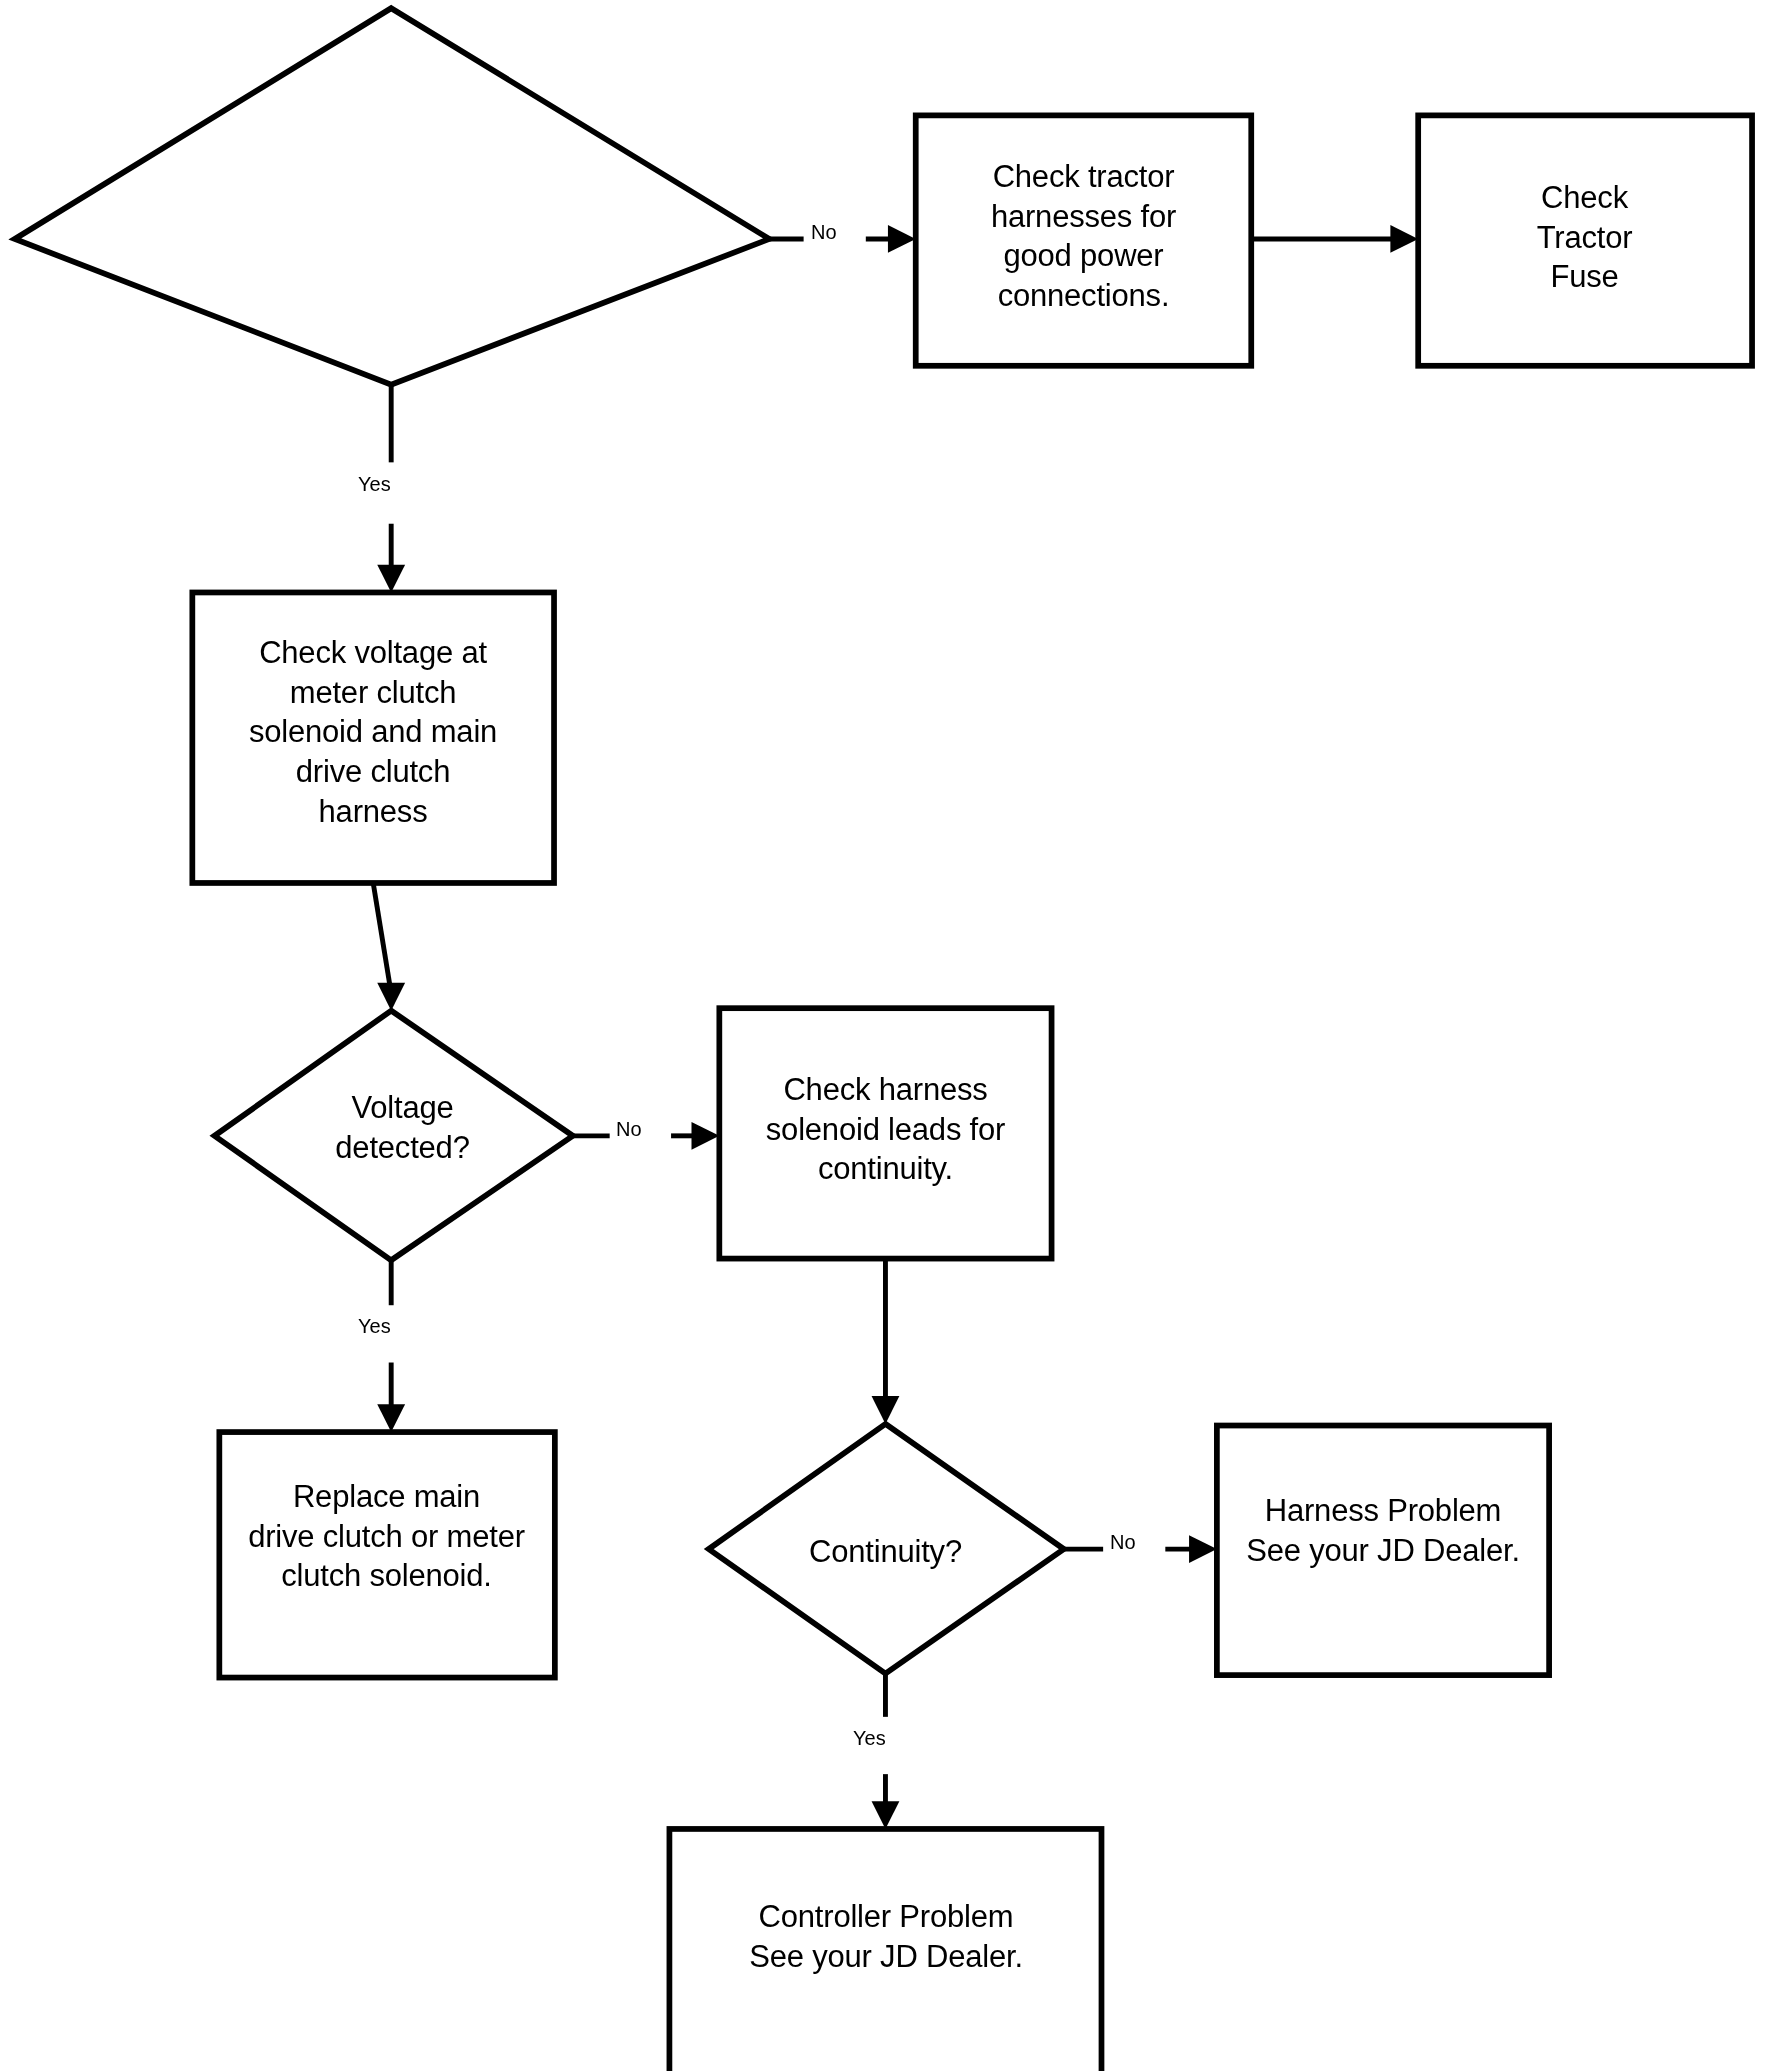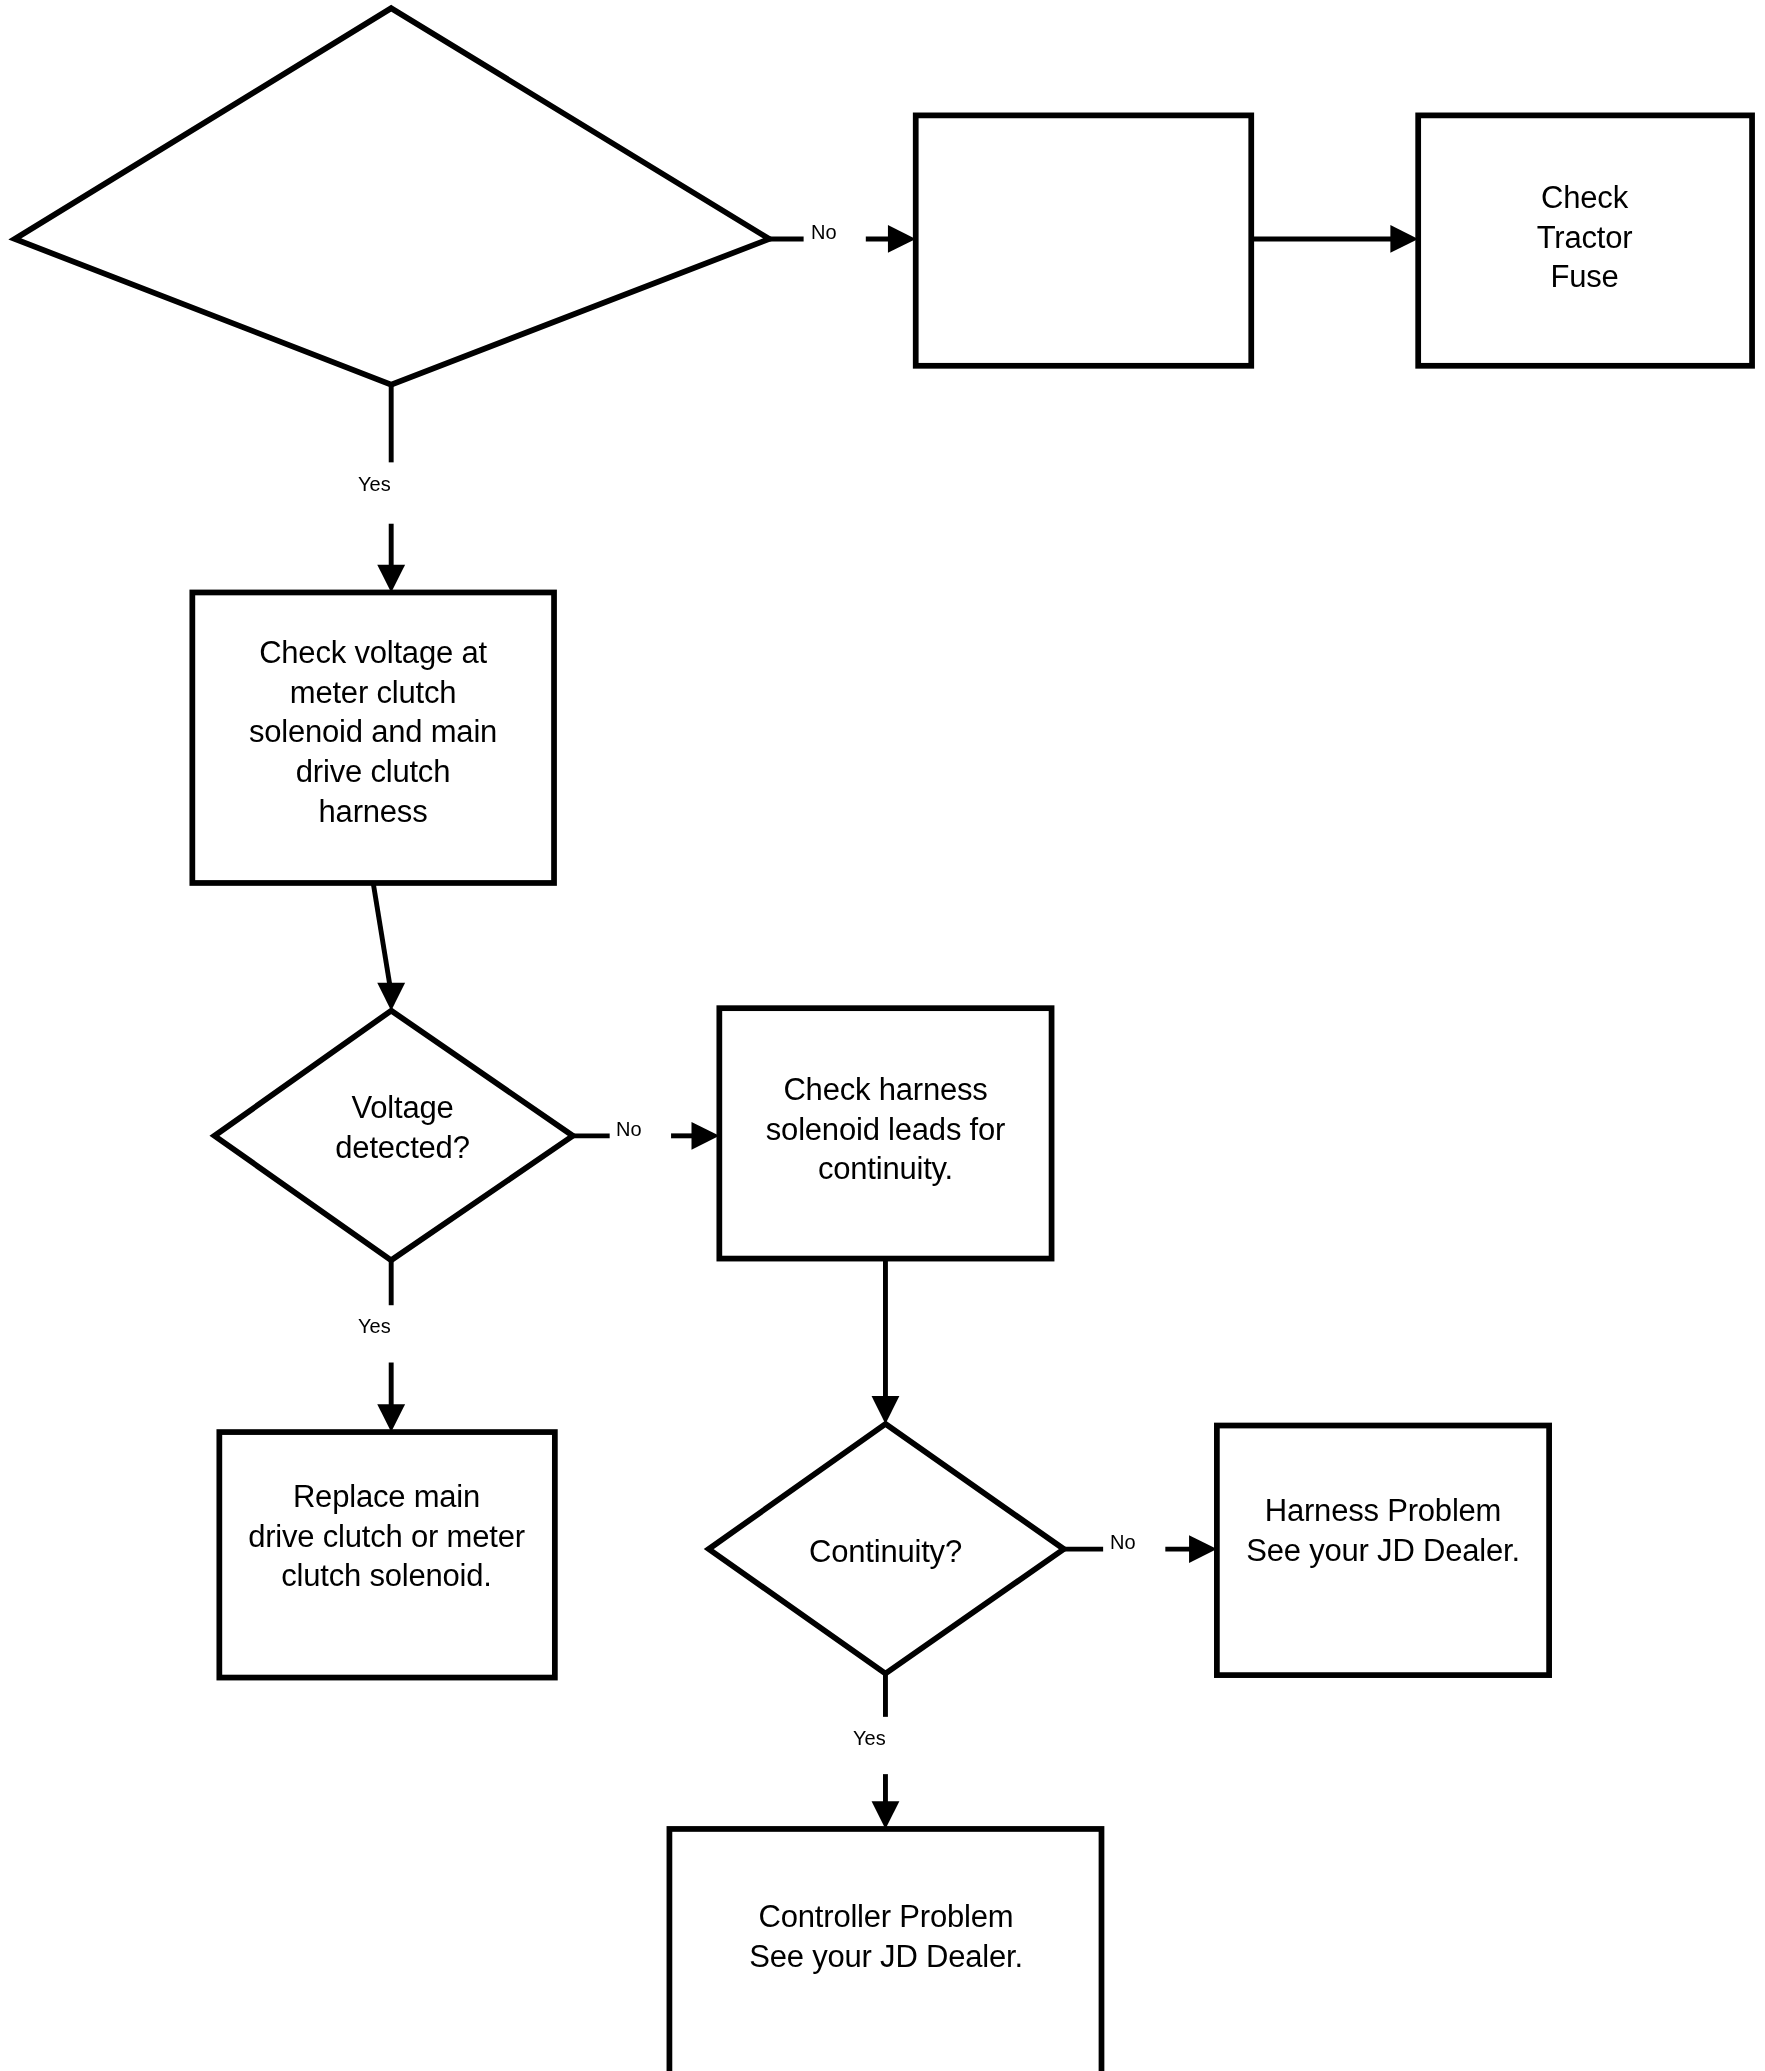--- a/index.html
+++ b/index.html
@@ -113,20 +113,24 @@
     <line class="conn" x1="1424" y1="1893" x2="1466" y2="1893"></line>
     <polygon class="arrowhead" points="1487,1893 1453,1876 1453,1910"></polygon>
 
     <line class="conn" x1="1082" y1="2045" x2="1082" y2="2098"></line>
     <line class="conn" x1="1082" y1="2168" x2="1082" y2="2214"></line>
     <polygon class="arrowhead" points="1082,2235 1065,2201 1099,2201"></polygon>
 
   </svg>
 
 
+  <div class="node-text" style="left:928px; top:157px; width:311px;">Check tractor
+harnesses for
+good power
+connections.</div>
 
   <div class="node-text" style="left:203px; top:633px; width:340px;">Check voltage at
 meter clutch
 solenoid and main
 drive clutch
 harness</div>
 
   <div class="node-text" style="left:1430px; top:178px; width:309px;">Check
 Tractor
 Fuse</div>

